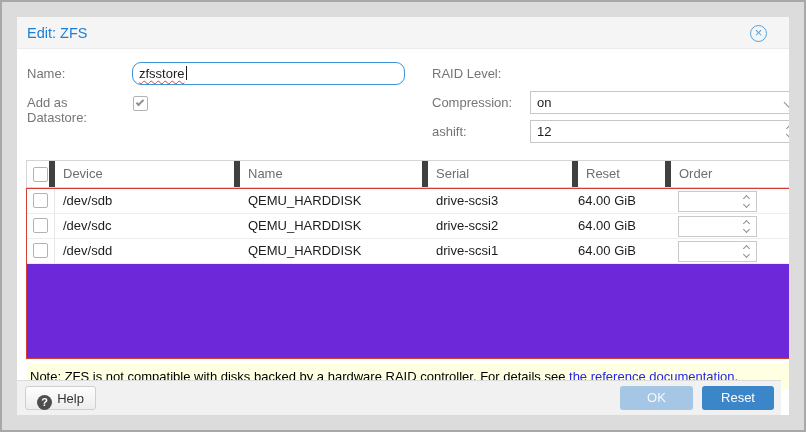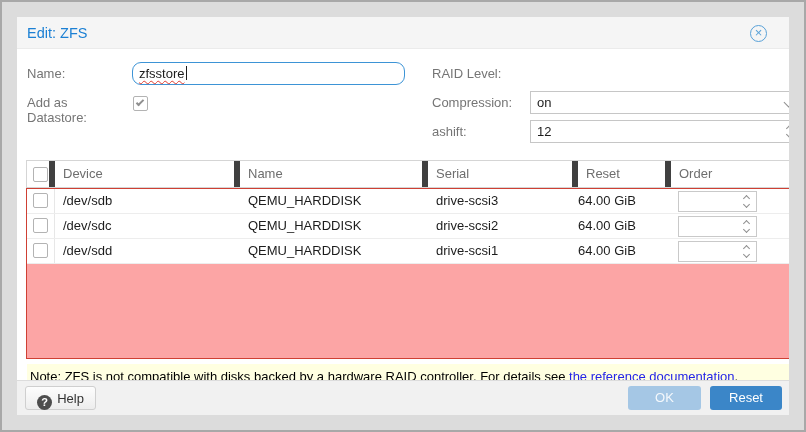--- a/index.html
+++ b/index.html
@@ -69,21 +69,21 @@
     background: #fff; border: 1px solid #d5d5d5; display: flex;
   }
   .gh-cell {
     height: 100%; border-right: 6px solid #404040;
     font-size: 13px; color: #6e6e6e; line-height: 26px; padding-left: 8px;
     position: relative; cursor: pointer;
   }
   .gh-cell:last-child { border-right: none; }
   .grid-body {
     position: absolute; left: 9px; top: 171px; width: 777px; height: 171px;
-    background: #fca5a5; border: 1px solid #cf4034;
+    background: #6d28d9; border: 1px solid #cf4034;
   }
   .grow { display: flex; height: 25px; border-bottom: 1px solid #ededed; cursor: pointer; background: #fff; }
   .gcell { font-size: 13px; color: #1c1c1c; line-height: 24px; padding-left: 8px; position: relative; }
   .gcell.cb { border-right: 1px solid #e7e7e7; }
   .gcell.right { text-align: left; padding-right: 10px; padding-left: 0; }
   .w-cb { width: 28px; } .w-dev { width: 185px; } .w-mod { width: 188px; }
   .w-ser { width: 150px; } .w-siz { width: 93px; } .w-ord { width: 97px; }
   .order-spin {
     position: relative; margin: 2px 0 0 7px; width: 79px; height: 21px;
     border: 1px solid #c9c9c9; background: #fff; cursor: text;
@@ -92,21 +92,21 @@
   
   .note {
     position: absolute; left: 10px; top: 347px; width: 776px; height: 26px;
     background: #ffffe1; font-size: 13px; color: #000; line-height: 26px;
     padding-left: 3px; white-space: nowrap;
   }
   .note a { color: #2525e6; text-decoration: underline; cursor: pointer; }
 
   
   .footer {
-    position: absolute; left: 0; right: 0; bottom: 0; height: 35px;
+    position: absolute; left: 0; right: 8px; bottom: 0; height: 35px;
     background: #f1f1f1; border-top: 1px solid #dcdcdc;
   }
   .btn {
     position: absolute; top: 5px; height: 24px; border-radius: 3px;
     font-size: 13px; text-align: center; line-height: 24px; cursor: pointer;
   }
   .btn-help {
     left: 8px; width: 71px; background: linear-gradient(#fdfdfd, #ededed);
     border: 1px solid #cfcfcf; color: #333;
   }

